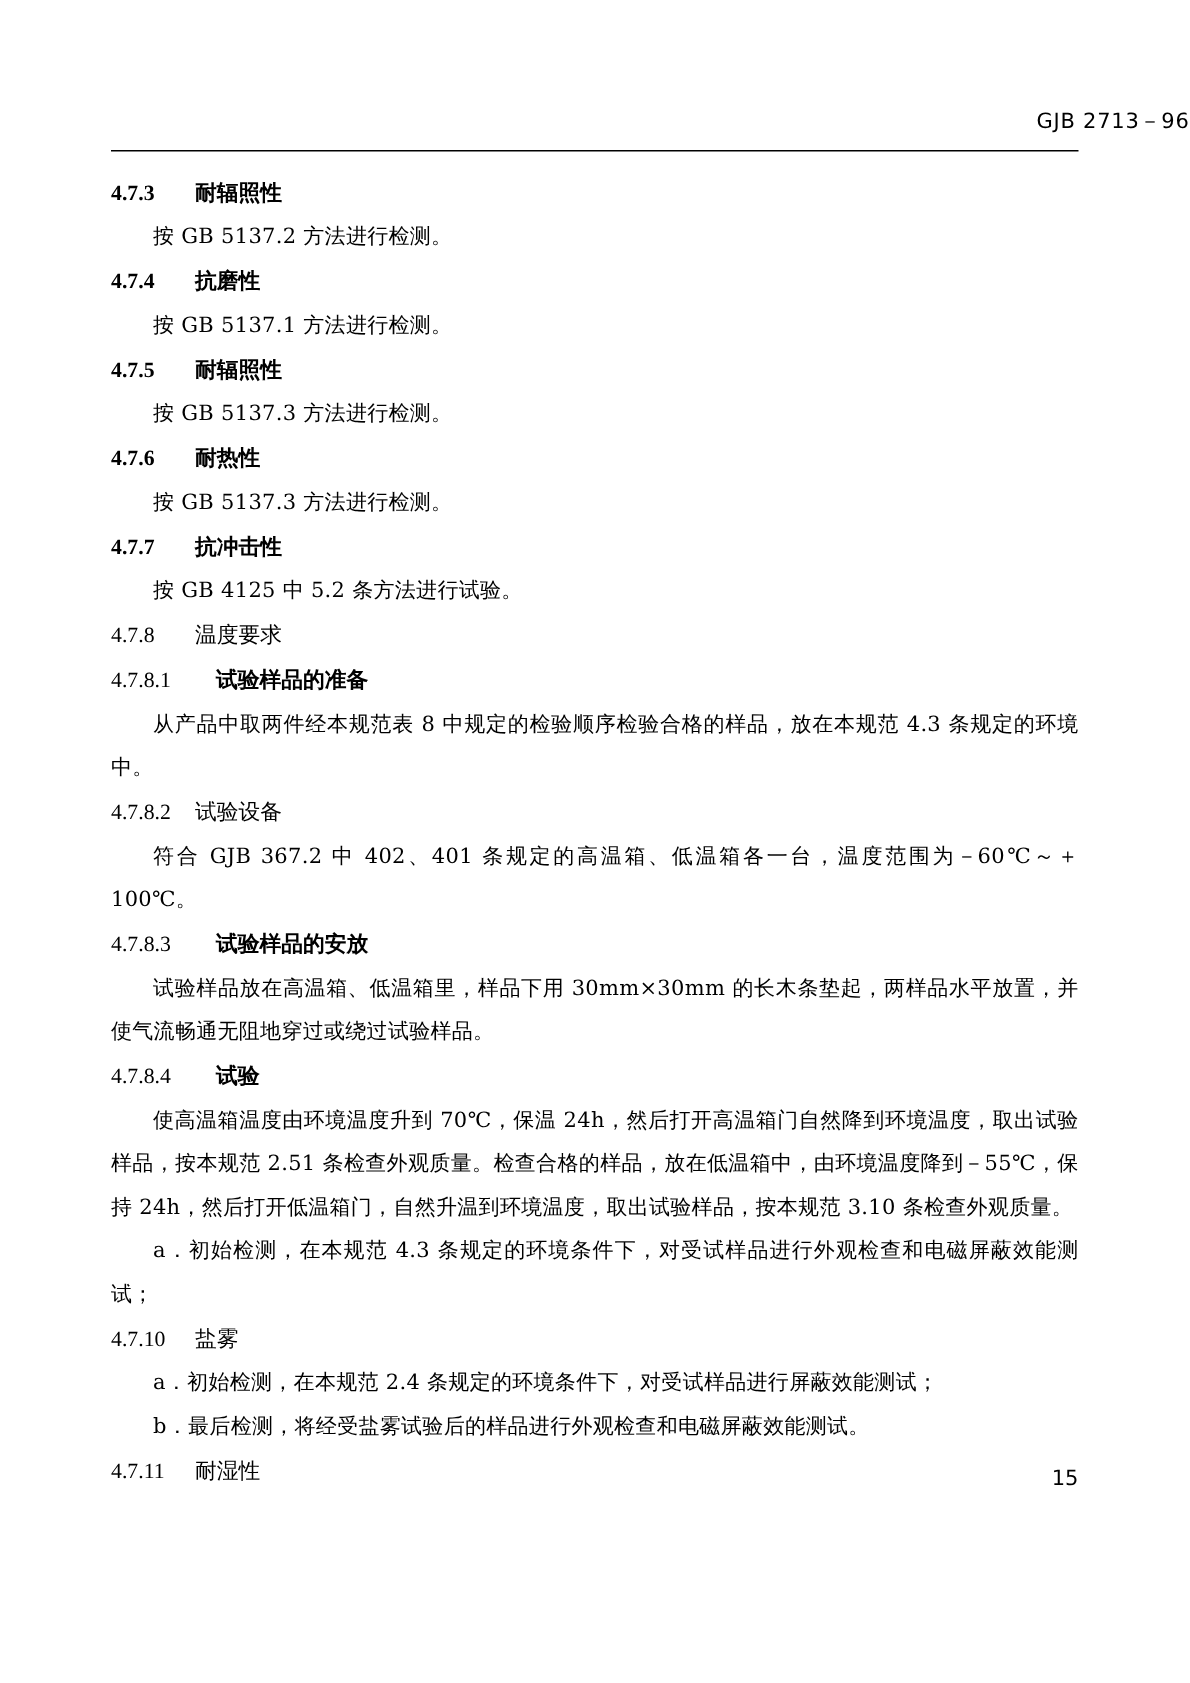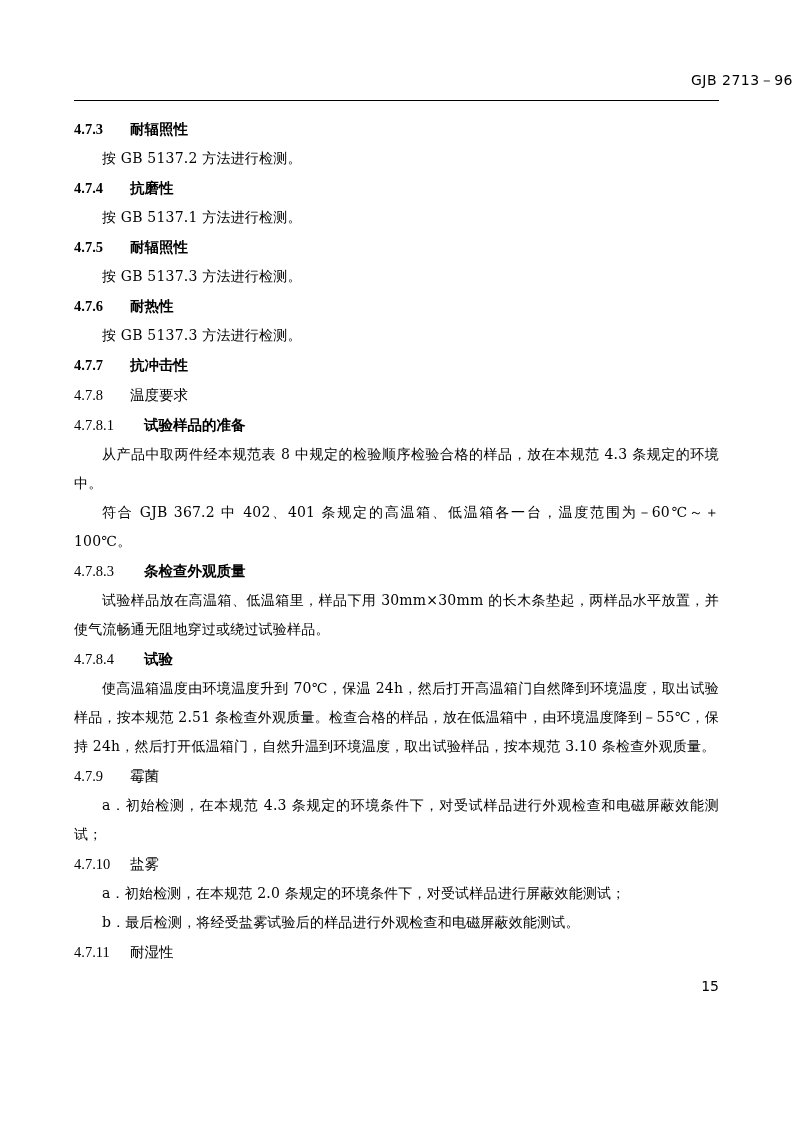--- a/index.html
+++ b/index.html
@@ -112,51 +112,52 @@
     <p class="para">按 GB 5137.3 方法进行检测。</p>
 
     <p class="heading">
       <span class="num">4.7.6</span><span class="lbl">耐热性</span>
     </p>
     <p class="para">按 GB 5137.3 方法进行检测。</p>
 
     <p class="heading">
       <span class="num">4.7.7</span><span class="lbl">抗冲击性</span>
     </p>
+    <p class="para">按 GB 4125 中 5.2 条方法进行试验。</p>
 
     <p class="heading plain">
       <span class="num">4.7.8</span><span>温度要求</span>
     </p>
 
     <p class="heading sub plain">
       <span class="num">4.7.8.1</span><span class="lbl">试验样品的准备</span>
     </p>
     <p class="para">从产品中取两件经本规范表 8 中规定的检验顺序检验合格的样品，放在本规范 4.3 条规定的环境中。</p>
 
+    <p class="heading plain">
+      <span class="num">4.7.8.2</span><span>试验设备</span>
+    </p>
     <p class="para">符合 GJB 367.2 中 402、401 条规定的高温箱、低温箱各一台，温度范围为－60℃～＋100℃。</p>
 
     <p class="heading sub plain">
-      <span class="num">4.7.8.3</span><span class="lbl">条检查外观质量</span>
+      <span class="num">4.7.8.3</span><span class="lbl">试验样品的安放</span>
     </p>
     <p class="para">试验样品放在高温箱、低温箱里，样品下用 30mm×30mm 的长木条垫起，两样品水平放置，并使气流畅通无阻地穿过或绕过试验样品。</p>
 
     <p class="heading sub plain">
       <span class="num">4.7.8.4</span><span class="lbl">试验</span>
     </p>
     <p class="para">使高温箱温度由环境温度升到 70℃，保温 24h，然后打开高温箱门自然降到环境温度，取出试验样品，按本规范 2.51 条检查外观质量。检查合格的样品，放在低温箱中，由环境温度降到－55℃，保持 24h，然后打开低温箱门，自然升温到环境温度，取出试验样品，按本规范 3.10 条检查外观质量。</p>
 
-    <p class="heading plain">
-      <span class="num">4.7.9</span><span>霉菌</span>
-    </p>
     <p class="para">a．初始检测，在本规范 4.3 条规定的环境条件下，对受试样品进行外观检查和电磁屏蔽效能测试；</p>
 
     <p class="heading plain">
       <span class="num">4.7.10</span><span>盐雾</span>
     </p>
-    <p class="para">a．初始检测，在本规范 2.0 条规定的环境条件下，对受试样品进行屏蔽效能测试；</p>
+    <p class="para">a．初始检测，在本规范 2.4 条规定的环境条件下，对受试样品进行屏蔽效能测试；</p>
     <p class="para">b．最后检测，将经受盐雾试验后的样品进行外观检查和电磁屏蔽效能测试。</p>
 
     <p class="heading plain">
       <span class="num">4.7.11</span><span>耐湿性</span>
     </p>
 
   </div>
 
   <div class="pageno">15</div>
 

